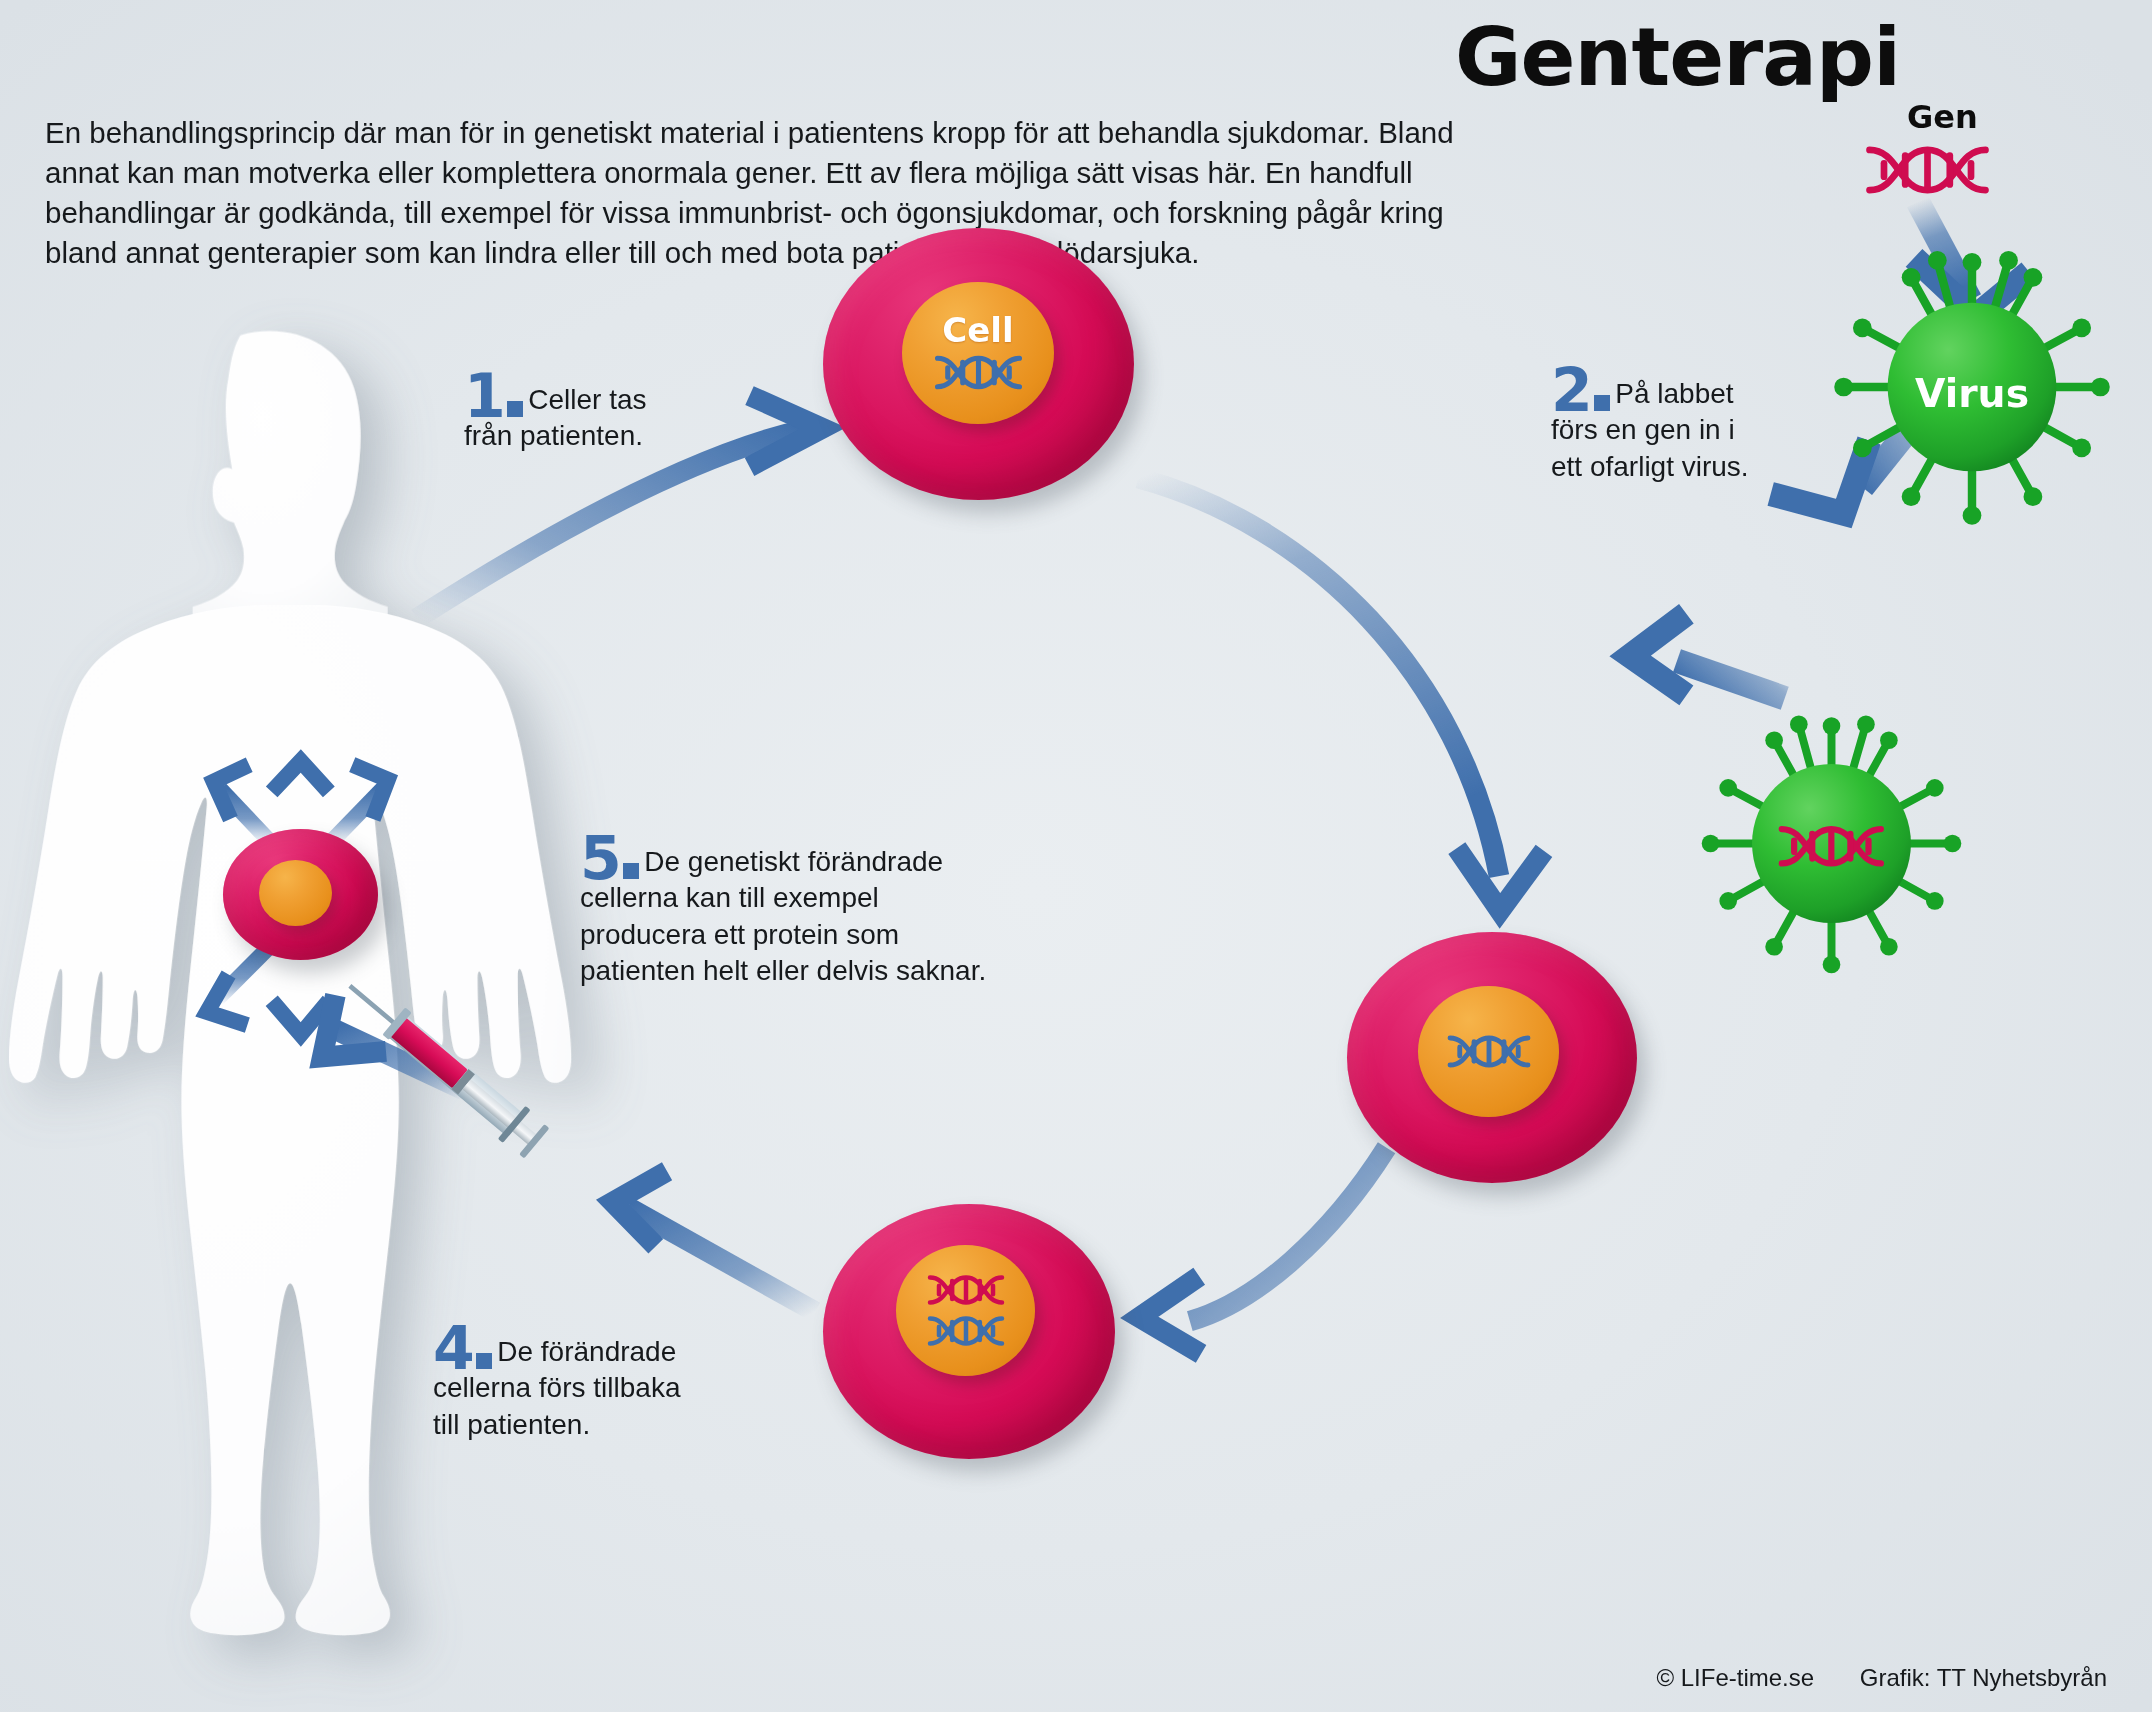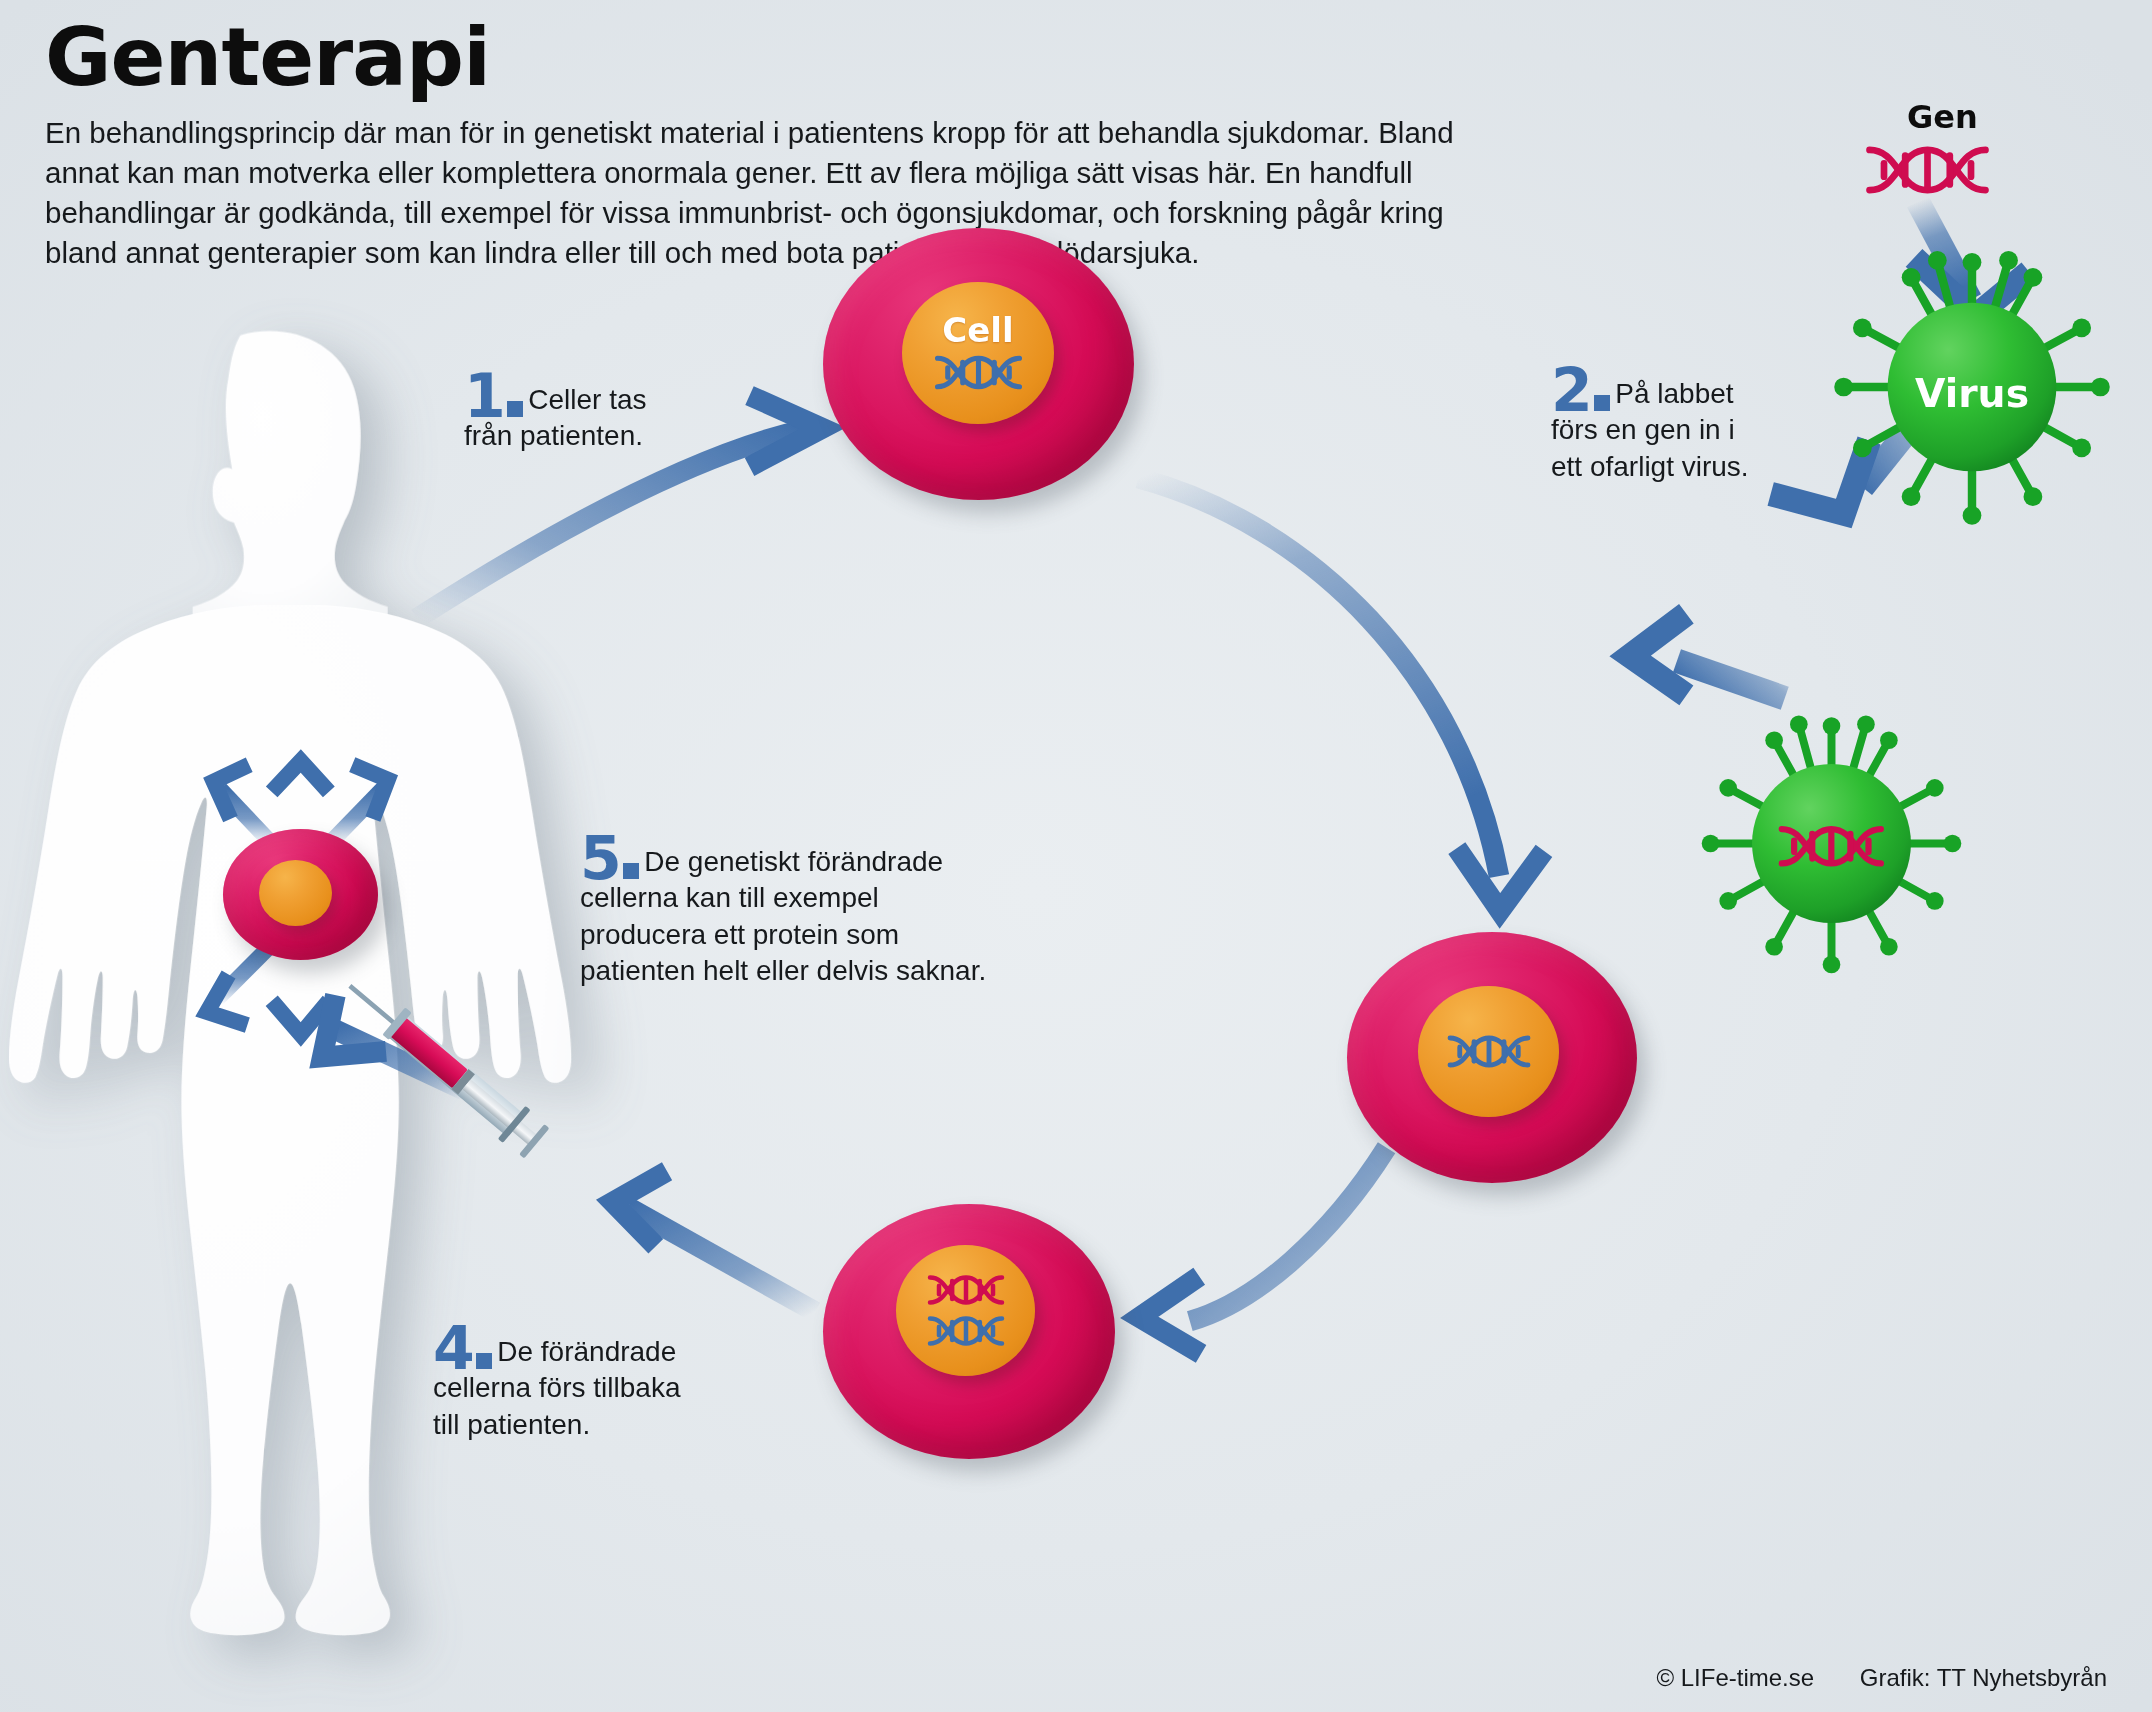--- a/index.html
+++ b/index.html
@@ -21,20 +21,21 @@
   
   #header { position: absolute; left: 45px; top: 17px; width: 1855px; }
   #title {
     font-family: "DejaVu Sans", sans-serif;
     font-weight: bold;
     font-size: 81px;
     letter-spacing: -0.9px;
     color: #0d0d0d;
     margin: 0 0 15px 0;
     line-height: 1.0;
+    text-align: right;
   }
   #intro {
     font-size: 29.5px;
     line-height: 1.36;
     color: #16191c;
     width: 1836px;
     white-space: pre-line;
   }
 
   

